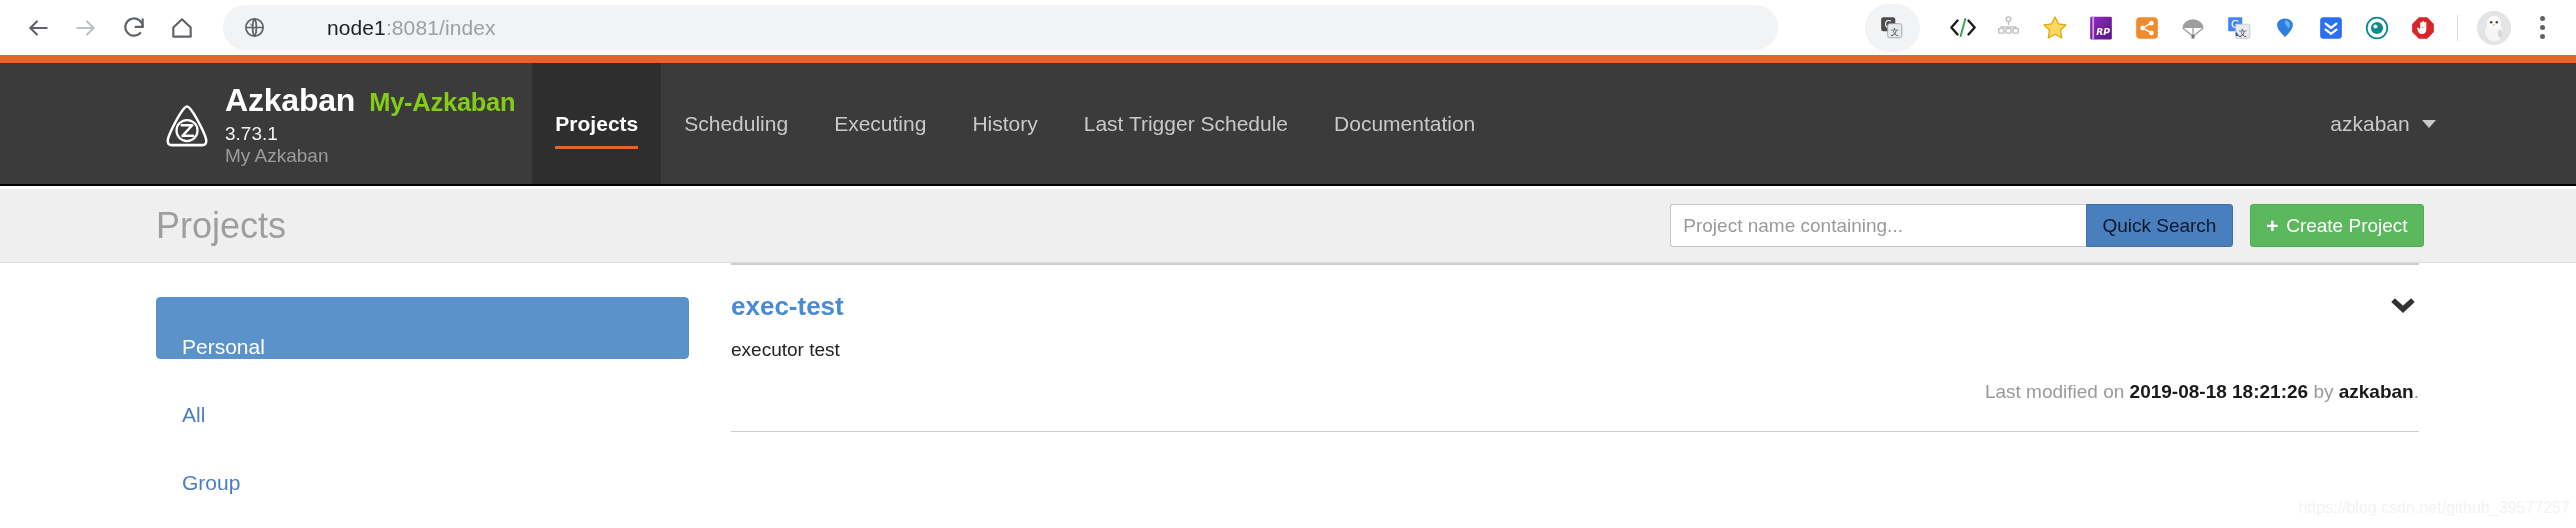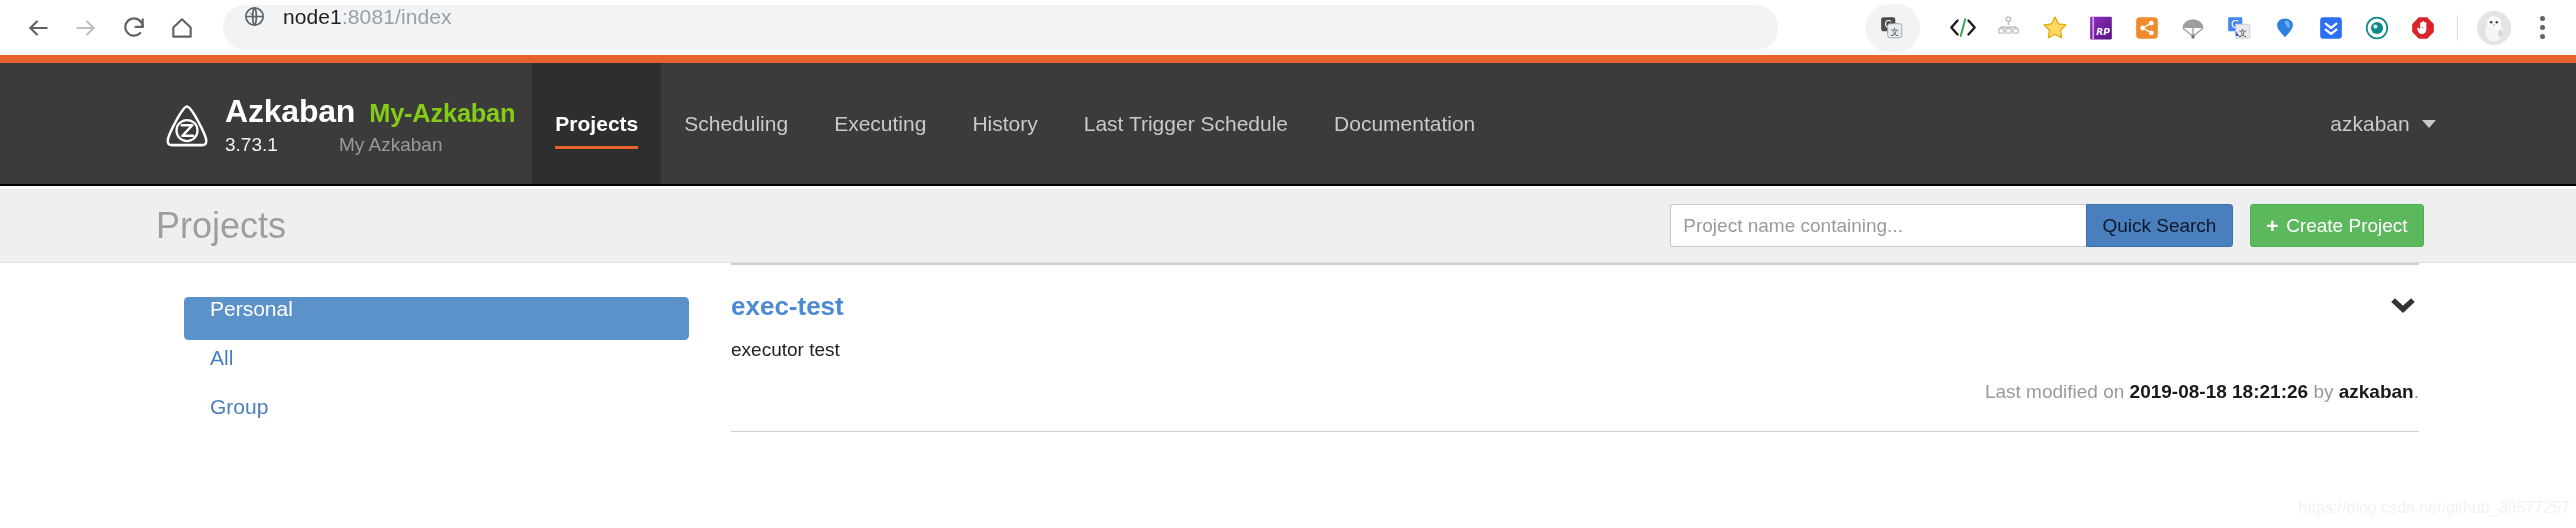--- a/index.html
+++ b/index.html
@@ -27,23 +27,24 @@
     cursor: pointer;
   }
   .nav-btn svg { display: block; }
 
   .urlbar {
     margin-left: 17px;
     height: 45px;
     width: 1555px;
     background: #f1f3f4;
     border-radius: 22px;
-    display: flex; align-items: flex-start;
+    display: flex; align-items: center;
     padding: 0 20px;
     cursor: text;
+    gap: 44px;
   }
   .urlbar .globe { width: 23px; height: 23px; flex: 0 0 23px; margin-right: 17px; }
   .url-text {
     font-size: 21px;
     color: #9aa0a6;
     letter-spacing: 0.1px;
     white-space: nowrap;
   }
   .url-host { color: #202124; }
 
@@ -105,21 +106,21 @@
   .brand-texts { display: flex; flex-direction: column; justify-content: center; }
   .brand-line1 { display: flex; align-items: baseline; }
   .brand-name {
     font-size: 32px; font-weight: bold; color: #ffffff;
     letter-spacing: -0.2px;
   }
   .brand-alt {
     font-size: 25.4px; font-weight: bold; color: #84cc16;
     margin-left: 14px; letter-spacing: -0.2px;
   }
-  .brand-line2 { display: flex; align-items: flex-start; margin-top: 3.1px; }
+  .brand-line2 { display: flex; align-items: flex-start; margin-top: 3.1px; flex-direction: column; }
   .brand-version { font-size: 19px; color: #f2f2f2; width: 114px; }
   .brand-sub { font-size: 19px; color: #9b9b9b; }
 
   .nav-links { display: flex; align-items: stretch; margin-left: 17px; }
   .nav-link {
     display: flex; flex-direction: column;
     align-items: center; justify-content: center;
     padding: 0 23px;
     color: #c9c9c9;
     font-size: 21px;
@@ -220,28 +221,27 @@
   .main {
     position: absolute; top: 263px; left: 0;
     width: 2576px; height: 265px;
     background: #ffffff;
   }
   .sidebar {
     position: absolute; top: 34px; left: 156px;
     width: 533px;
   }
   .side-item {
-    height: 43px;
-    display: flex; align-items: flex-start;
+    height: 62px;
+    display: flex; align-items: flex-end;
     padding-left: 26px;
     font-size: 21px;
     color: #4a7fbd;
     border-radius: 4.6px;
     cursor: pointer;
-    margin-left: 28px;
   }
   .side-item.active {
     background: #5b92c9;
     color: #ffffff;
   }
   .side-item.plain { margin-top: 6.2px; }
 
   .content {
     position: absolute; top: 0px; left: 731px;
     width: 1688px;

